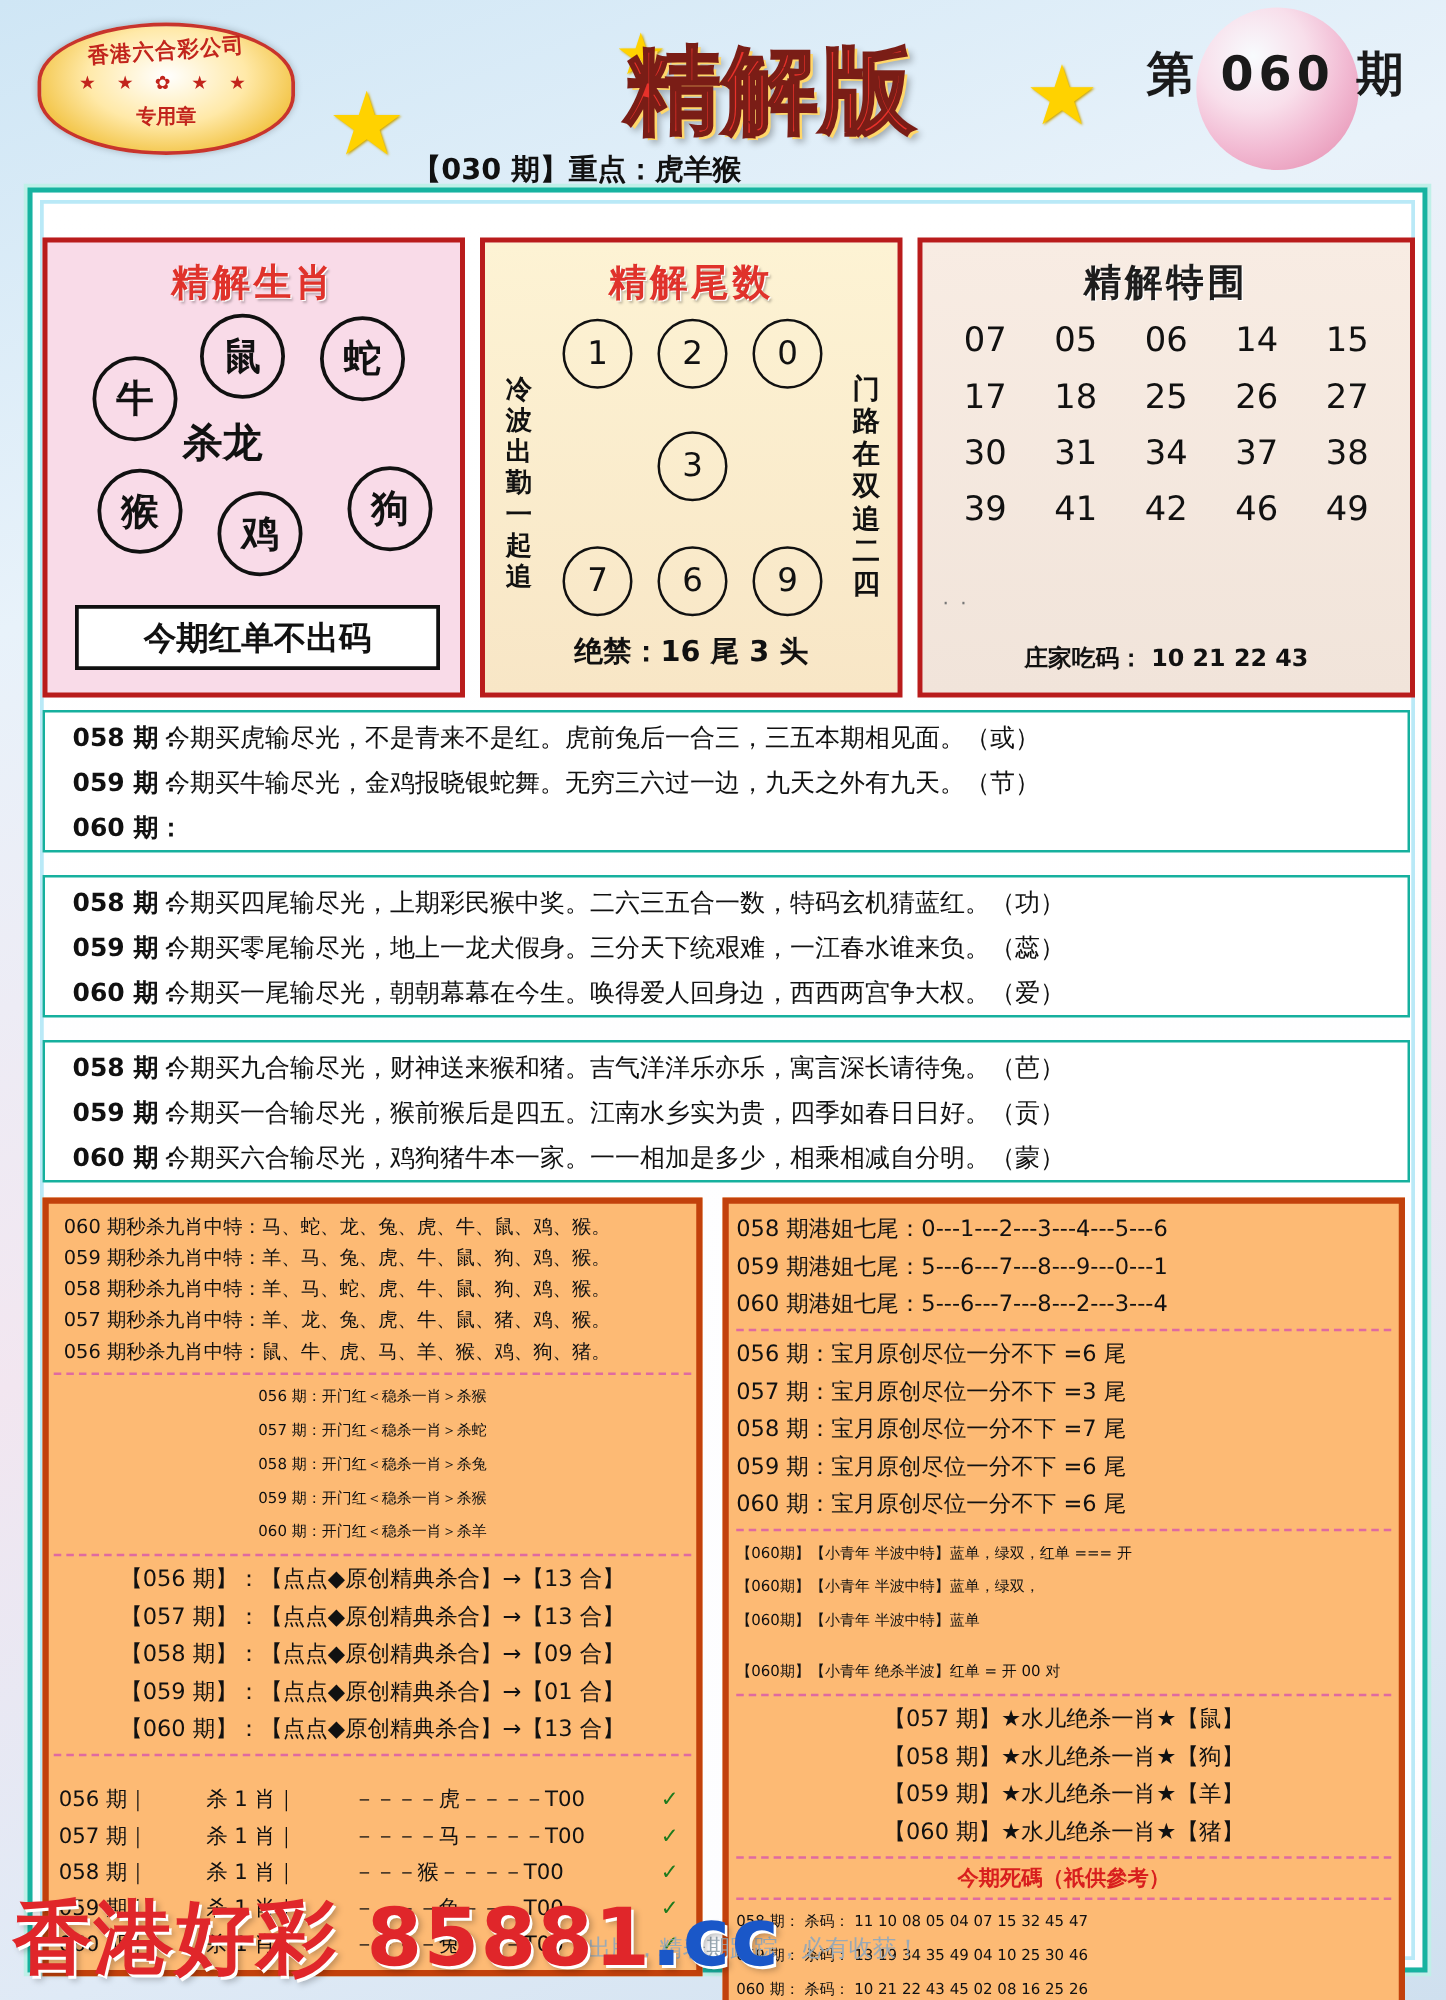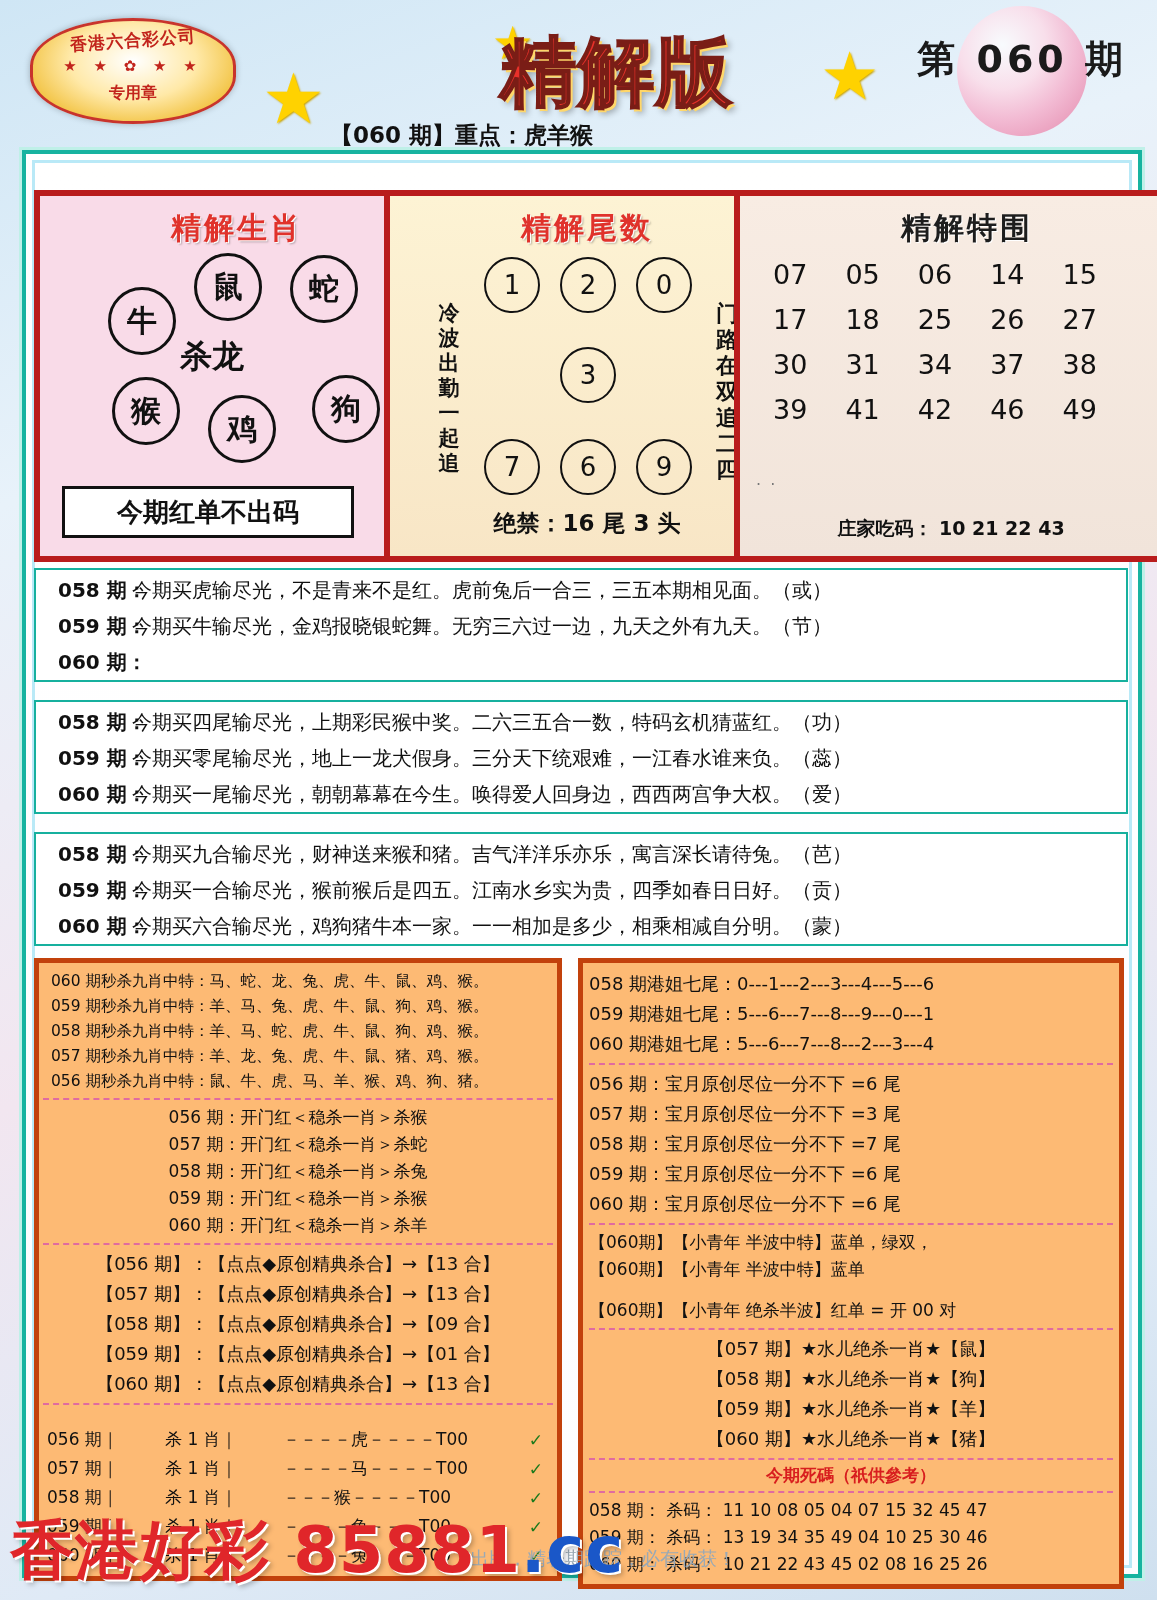--- a/index.html
+++ b/index.html
@@ -32,21 +32,21 @@
   .focus-line{position:absolute;left:330px;top:120px;font-size:23px;font-weight:bold;color:#111;}
 
   
   .frame{position:absolute;left:22px;top:150px;width:1112px;height:1420px;
      border:4px solid #17b3a0;background:linear-gradient(180deg,#ffffff 0%,#fdfdff 100%);
      box-shadow:0 0 0 3px #bff0e8;}
   .frame-inner{position:absolute;inset:6px;border:3px solid #b9e9f7;}
 
   
   .panels{position:absolute;left:34px;top:190px;width:1090px;height:360px;}
-  .panel{position:absolute;border:6px solid #b91c1c;padding-left:32px;}
+  .panel{position:absolute;border:4px solid #b91c1c;}
   .p1{left:0;top:0;width:330px;height:360px;background:#f9dbe8;}
   .p2{left:350px;top:0;width:330px;height:360px;background:linear-gradient(180deg,#fdf3d4 0%,#f8e6c6 100%);}
   .p3{left:700px;top:0;width:390px;height:360px;background:linear-gradient(180deg,#f8ece3 0%,#f1e4da 100%);}
   .ptitle{text-align:center;font-size:30px;font-weight:bold;color:#e0322b;
      text-shadow:1px 1px 0 #fff,2px 2px 2px rgba(0,0,0,.25);padding-top:12px;letter-spacing:3px;}
   .p3 .ptitle{color:#1d1d1d;text-shadow:1px 1px 0 #fff;}
 
   .zodiac{position:relative;height:215px;}
   .zz{position:absolute;width:62px;height:62px;border-radius:50%;border:3px solid #111;
       display:flex;align-items:center;justify-content:center;font-size:30px;font-weight:bold;color:#111;background:transparent;}
@@ -78,21 +78,21 @@
 
   
   .colL{position:absolute;left:34px;top:958px;width:528px;}
   .colR{position:absolute;left:578px;top:958px;width:546px;}
 
   .pinkbox{background:#fdba74;border:5px solid #c2410c;}
   .sm{font-size:15.5px;color:#111;line-height:21px;padding:2px 8px;white-space:nowrap;}
   .dash{border-top:2px dashed #e06aa0;margin:4px 0;}
 
   .centered{text-align:center;}
-  .md{font-size:17px;color:#111;line-height:27px;white-space:nowrap;}
+  .md{font-size:12px;color:#111;line-height:27px;white-space:nowrap;}
   .lg{font-size:18px;color:#111;line-height:30px;white-space:nowrap;}
 
   .killtbl{width:100%;border-collapse:collapse;font-size:17px;color:#111;margin-top:20px;}
   .killtbl td{padding:3px 4px;white-space:nowrap;}
   .chk{color:#1d7a1d;font-weight:bold;}
 
   .redtitle{color:#d81e1e;font-weight:bold;text-align:center;font-size:17px;}
 
   
   .wm{position:absolute;left:10px;bottom:6px;font-size:64px;font-weight:bold;color:#e0262a;
@@ -113,21 +113,21 @@
       <div class="l3"></div>
     </div>
 
     <div class="bigstar" style="left:262px;top:58px;font-size:70px;">★</div>
     <div class="bigstar" style="left:492px;top:16px;font-size:46px;">★</div>
     <div class="bigstar" style="left:820px;top:38px;font-size:66px;">★</div>
 
     <div class="ball-deco"></div>
     <div class="title-main">精解版</div>
     <div class="issue-badge">第 060 期</div>
-    <div class="focus-line">【060 期】重点：虎羊猴</div>
+    <div class="focus-line">【030 期】重点：虎羊猴</div>
   </div>
 
   <div class="frame">
     <div class="frame-inner"></div>
   </div>
 
   <div class="panels">
 
     <div class="panel p1">
       <div class="ptitle">精解生肖</div>
@@ -311,20 +311,21 @@
       <div class="lg">058 期港姐七尾：0---1---2---3---4---5---6</div>
       <div class="lg">059 期港姐七尾：5---6---7---8---9---0---1</div>
       <div class="lg">060 期港姐七尾：5---6---7---8---2---3---4</div>
       <div class="dash"></div>
       <div class="lg">056 期：宝月原创尽位一分不下 =6 尾</div>
       <div class="lg">057 期：宝月原创尽位一分不下 =3 尾</div>
       <div class="lg">058 期：宝月原创尽位一分不下 =7 尾</div>
       <div class="lg">059 期：宝月原创尽位一分不下 =6 尾</div>
       <div class="lg">060 期：宝月原创尽位一分不下 =6 尾</div>
       <div class="dash"></div>
+      <div class="md">【060期】【小青年 半波中特】蓝单，绿双，红单 === 开</div>
       <div class="md">【060期】【小青年 半波中特】蓝单，绿双，</div>
       <div class="md">【060期】【小青年 半波中特】蓝单</div>
       <div class="md" style="height:14px;"></div>
       <div class="md">【060期】【小青年 绝杀半波】红单 = 开 00 对</div>
       <div class="dash"></div>
       <div class="lg centered">【057 期】★水儿绝杀一肖★【鼠】</div>
       <div class="lg centered">【058 期】★水儿绝杀一肖★【狗】</div>
       <div class="lg centered">【059 期】★水儿绝杀一肖★【羊】</div>
       <div class="lg centered">【060 期】★水儿绝杀一肖★【猪】</div>
       <div class="dash"></div>

